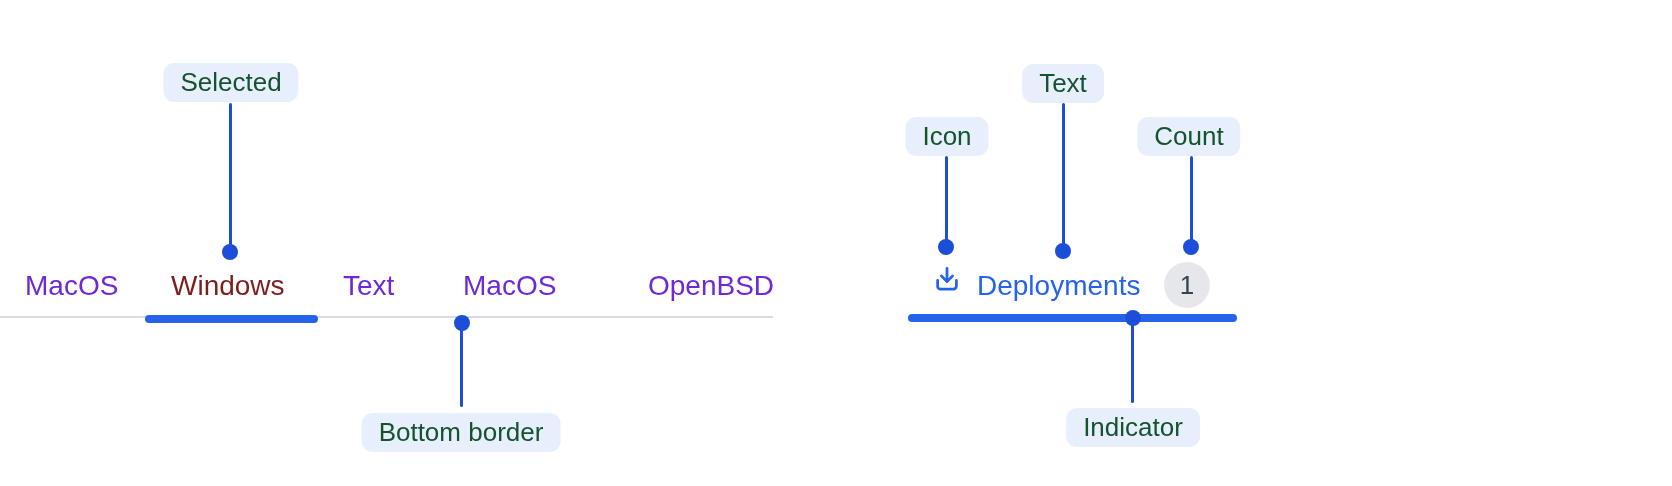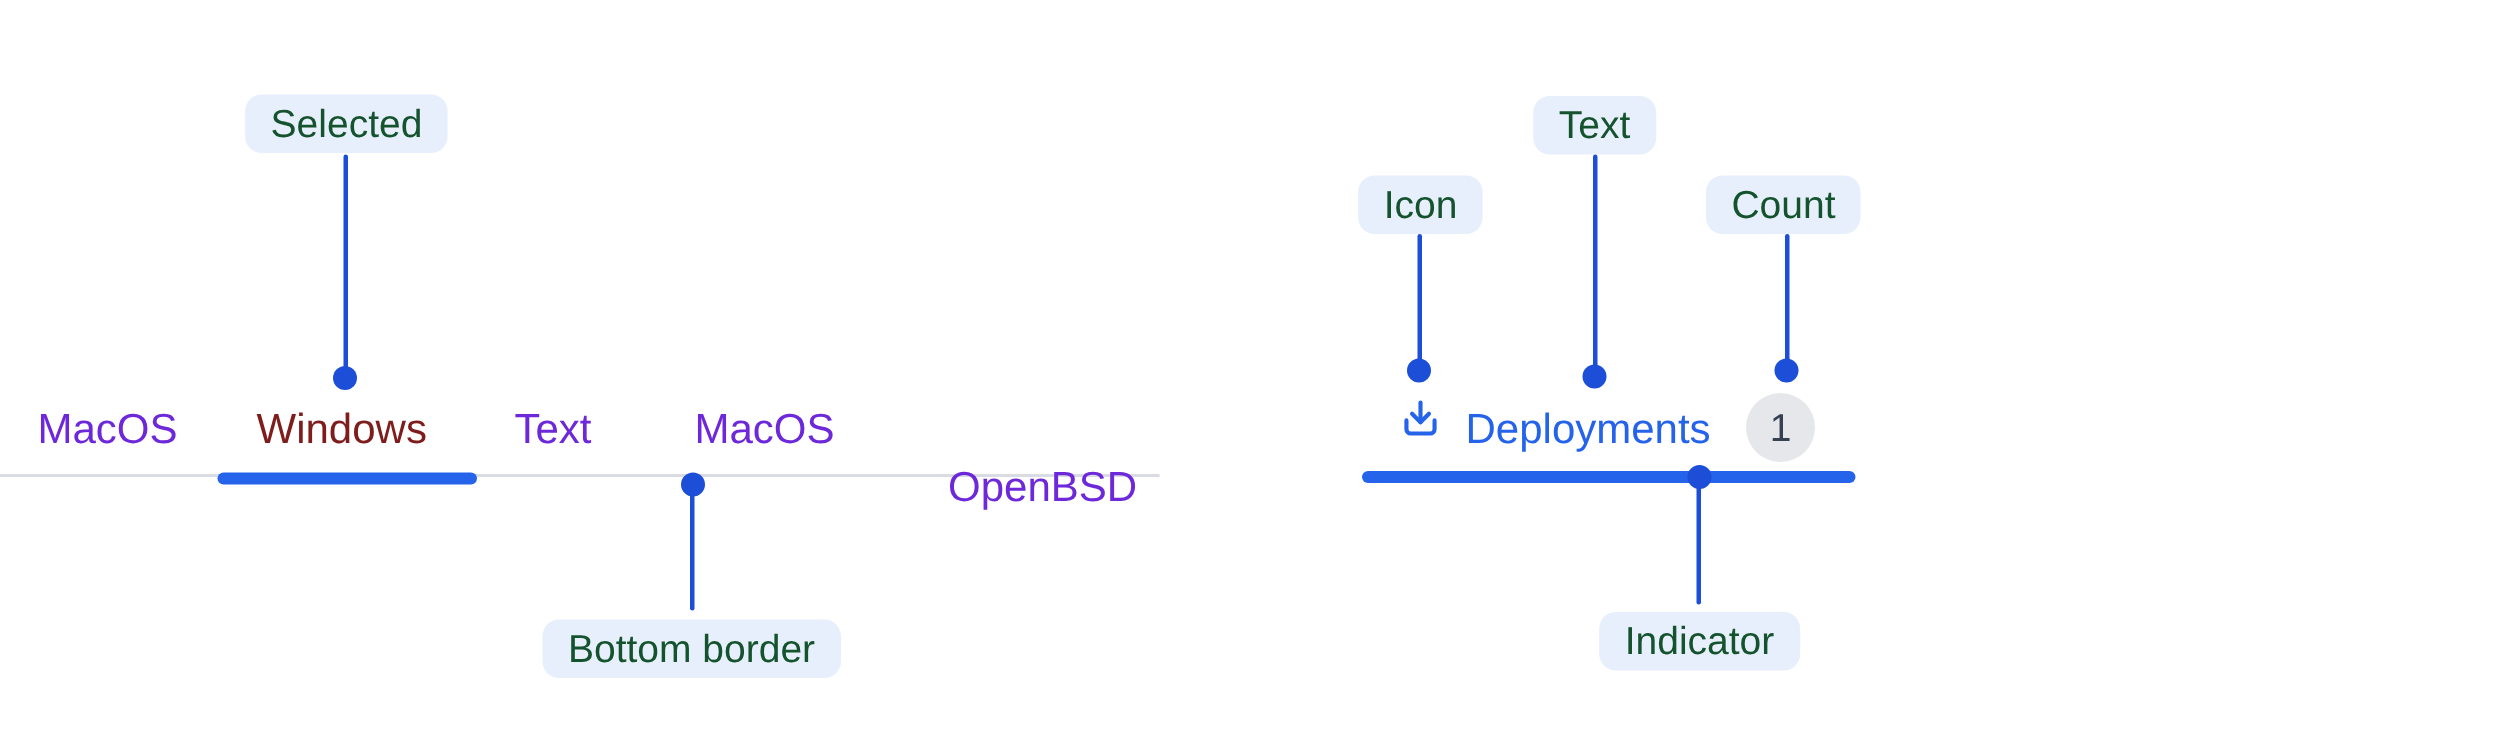--- a/index.html
+++ b/index.html
@@ -80,21 +80,21 @@
   <div class="pill" style="left:231px;top:63px;">Selected</div>
   <div class="vline" style="left:229px;top:103px;height:149px;"></div>
   <div class="dot" style="left:222px;top:244px;"></div>
 
   <div class="tabs-border"></div>
 
   <div class="tab-label" style="left:25px;">MacOS</div>
   <div class="tab-label selected" style="left:171px;">Windows</div>
   <div class="tab-label" style="left:343px;">Text</div>
   <div class="tab-label" style="left:463px;">MacOS</div>
-  <div class="tab-label" style="left:632px;margin-top:39px;">OpenBSD</div>
+  <div class="tab-label" style="left:648px;">OpenBSD</div>
 
   <div class="underline" style="left:145px;top:315px;width:173px;"></div>
 
   <div class="dot" style="left:454px;top:315px;"></div>
   <div class="vline" style="left:460px;top:323px;height:84px;"></div>
   <div class="pill" style="left:461px;top:413px;">Bottom border</div>
 
   <div class="pill" style="left:1063px;top:64px;">Text</div>
   <div class="pill" style="left:947px;top:117px;">Icon</div>
   <div class="pill" style="left:1189px;top:117px;">Count</div>

